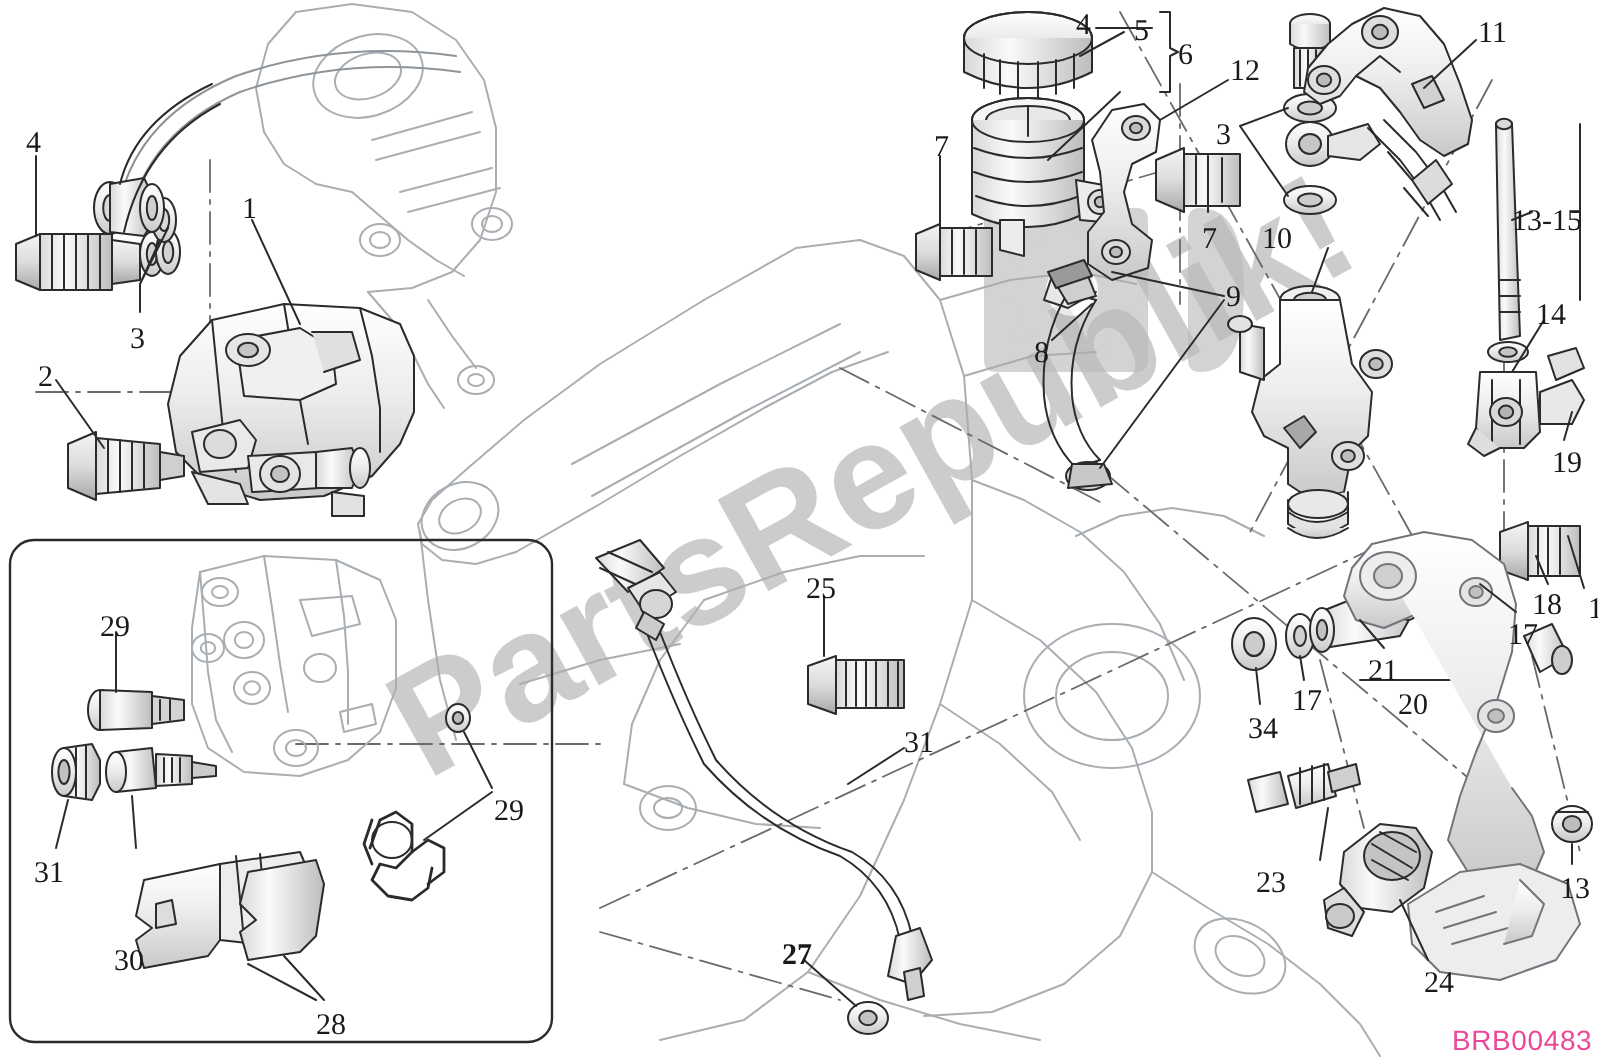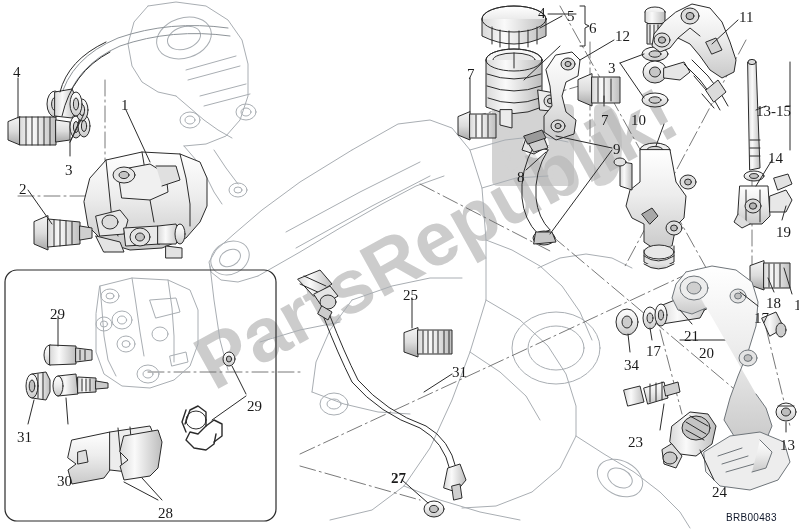--- a/index.html
+++ b/index.html
@@ -17,23 +17,23 @@
     font-family:"Liberation Serif", serif;
     font-size:15px;
     color:#1a1a1a;
     line-height:1;
     white-space:nowrap;
     user-select:none;
   }
   .code{
     position:absolute;
     font-family:"Liberation Sans", sans-serif;
-    font-size:10px;
+    font-size:14px;
     letter-spacing:.3px;
-    color:#0f172a;
+    color:#ec4899;
   }
   
   #wm{
     position:absolute;left:0;top:0;width:799px;height:532px;
     pointer-events:none;
   }
   #wm .wmtext{
     position:absolute;
     font-family:"Liberation Sans", sans-serif;
     font-weight:bold;

